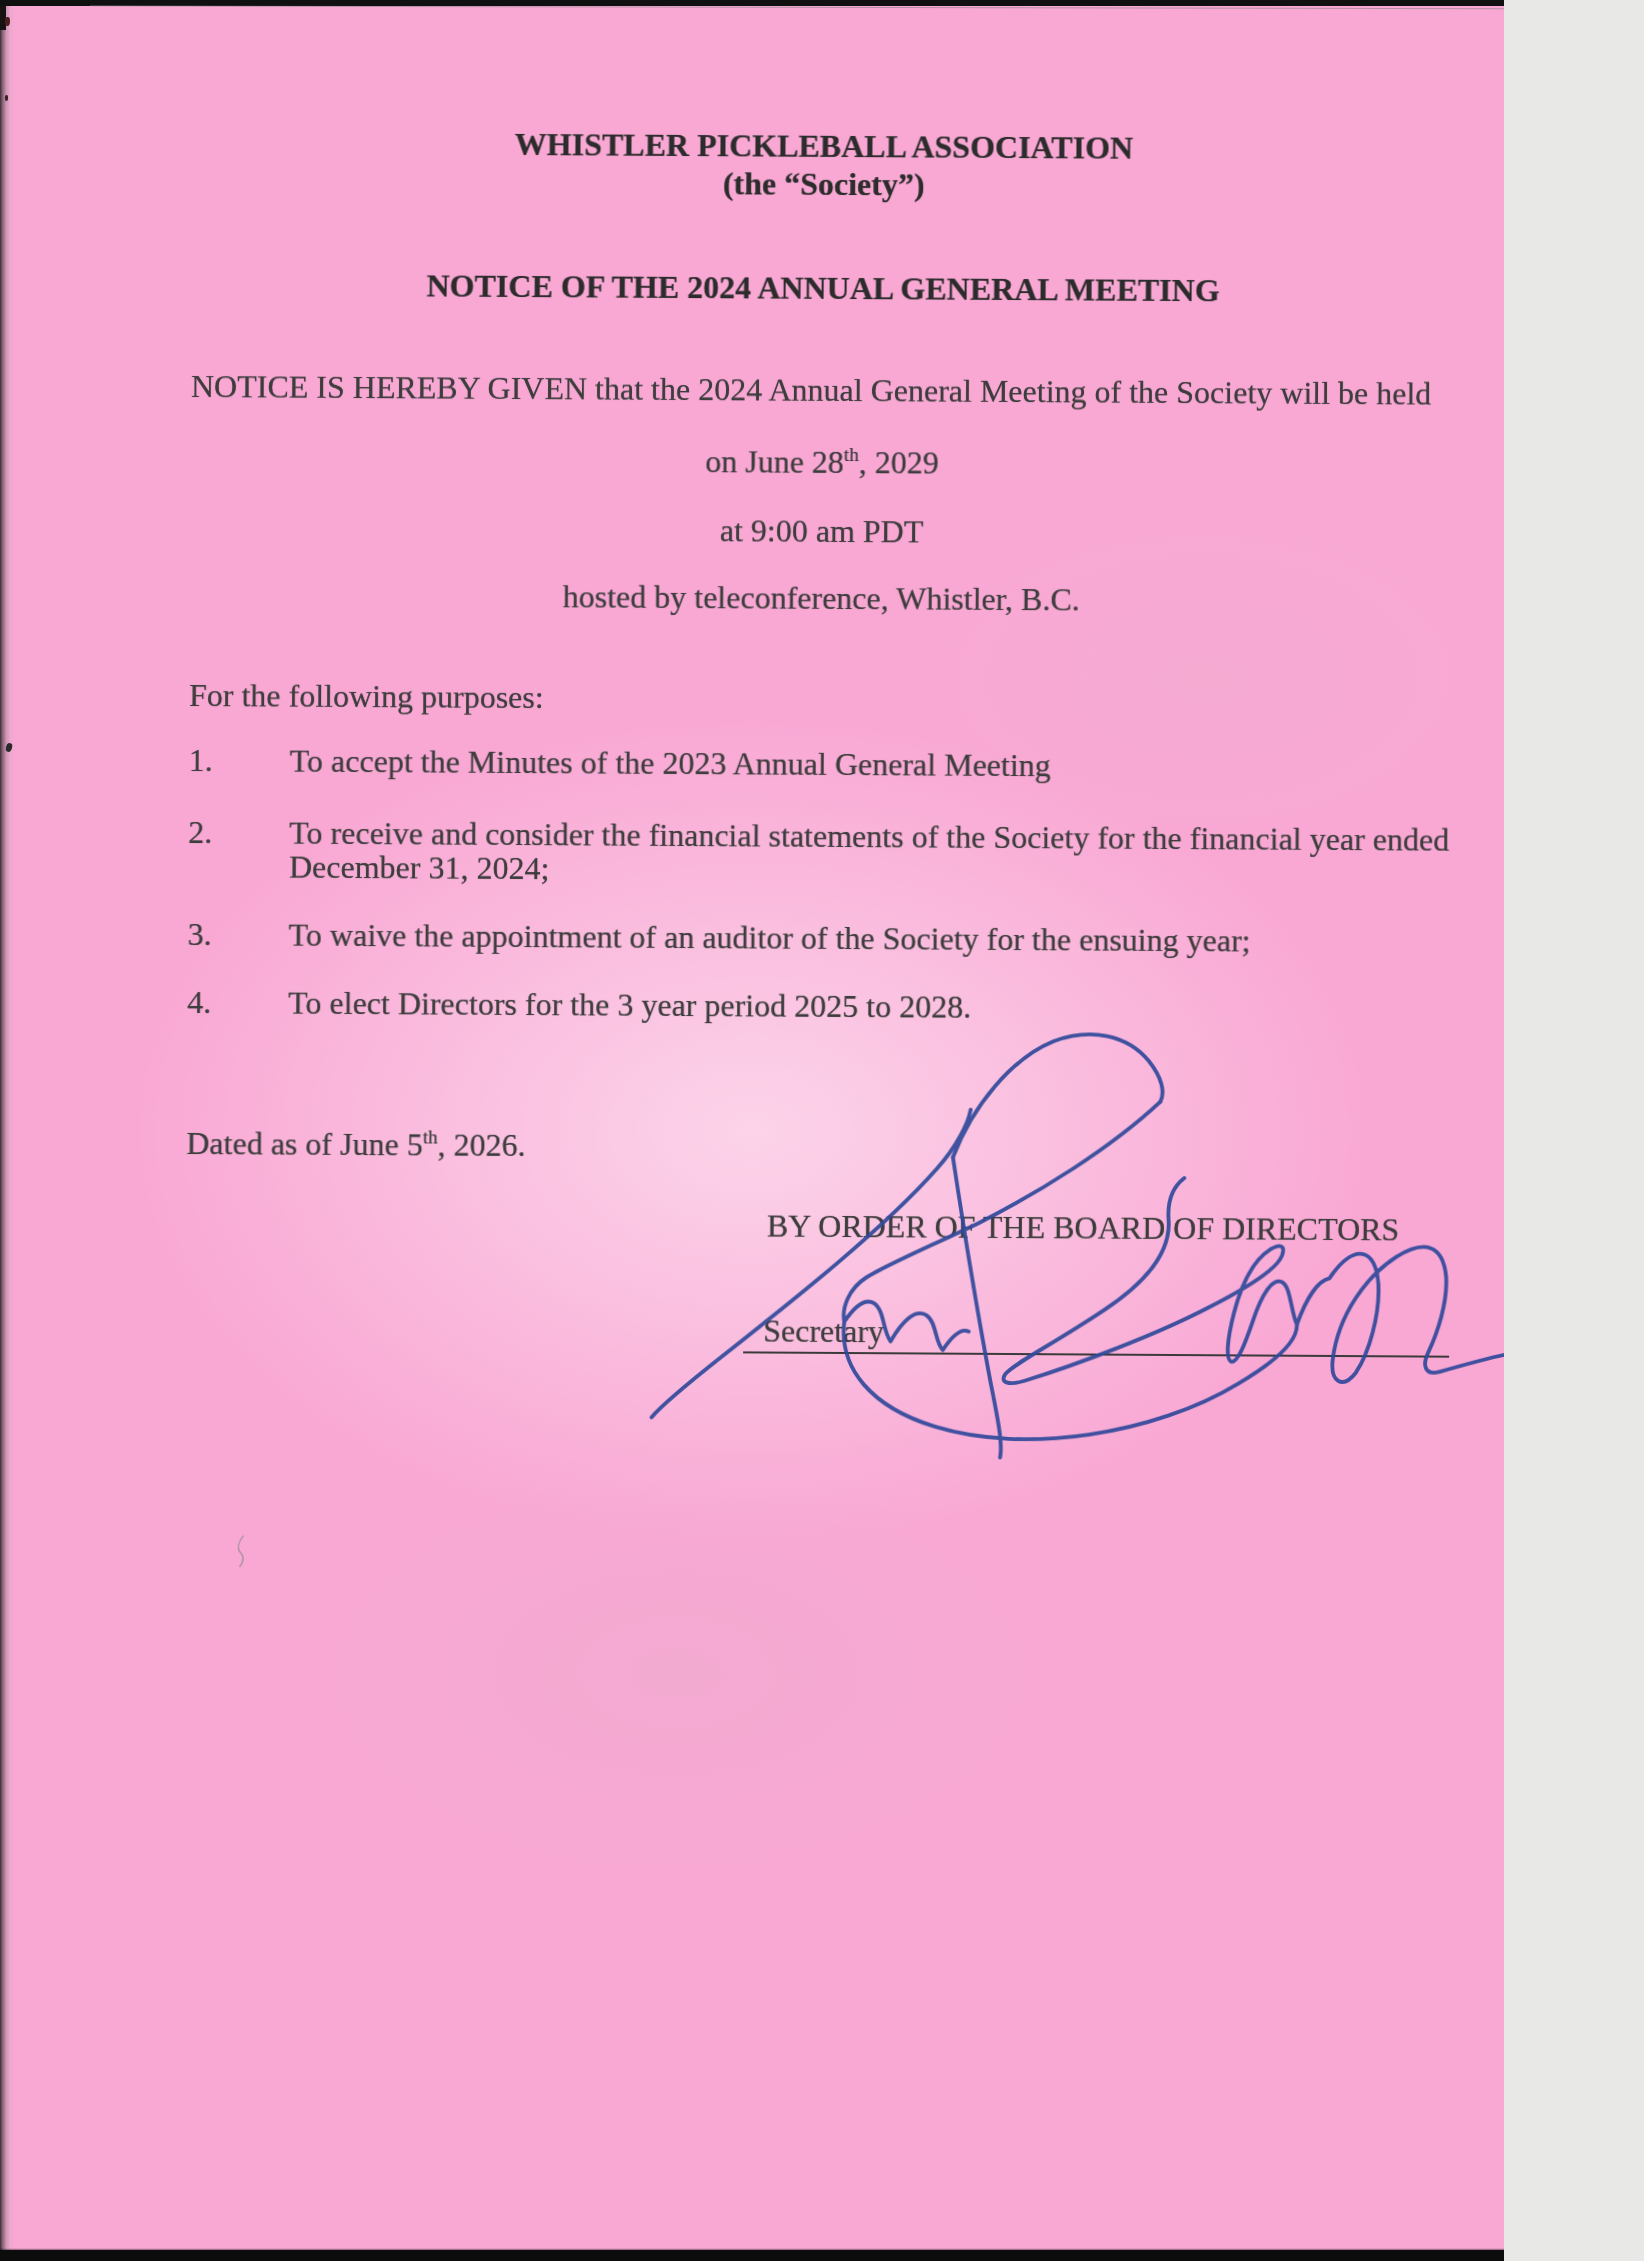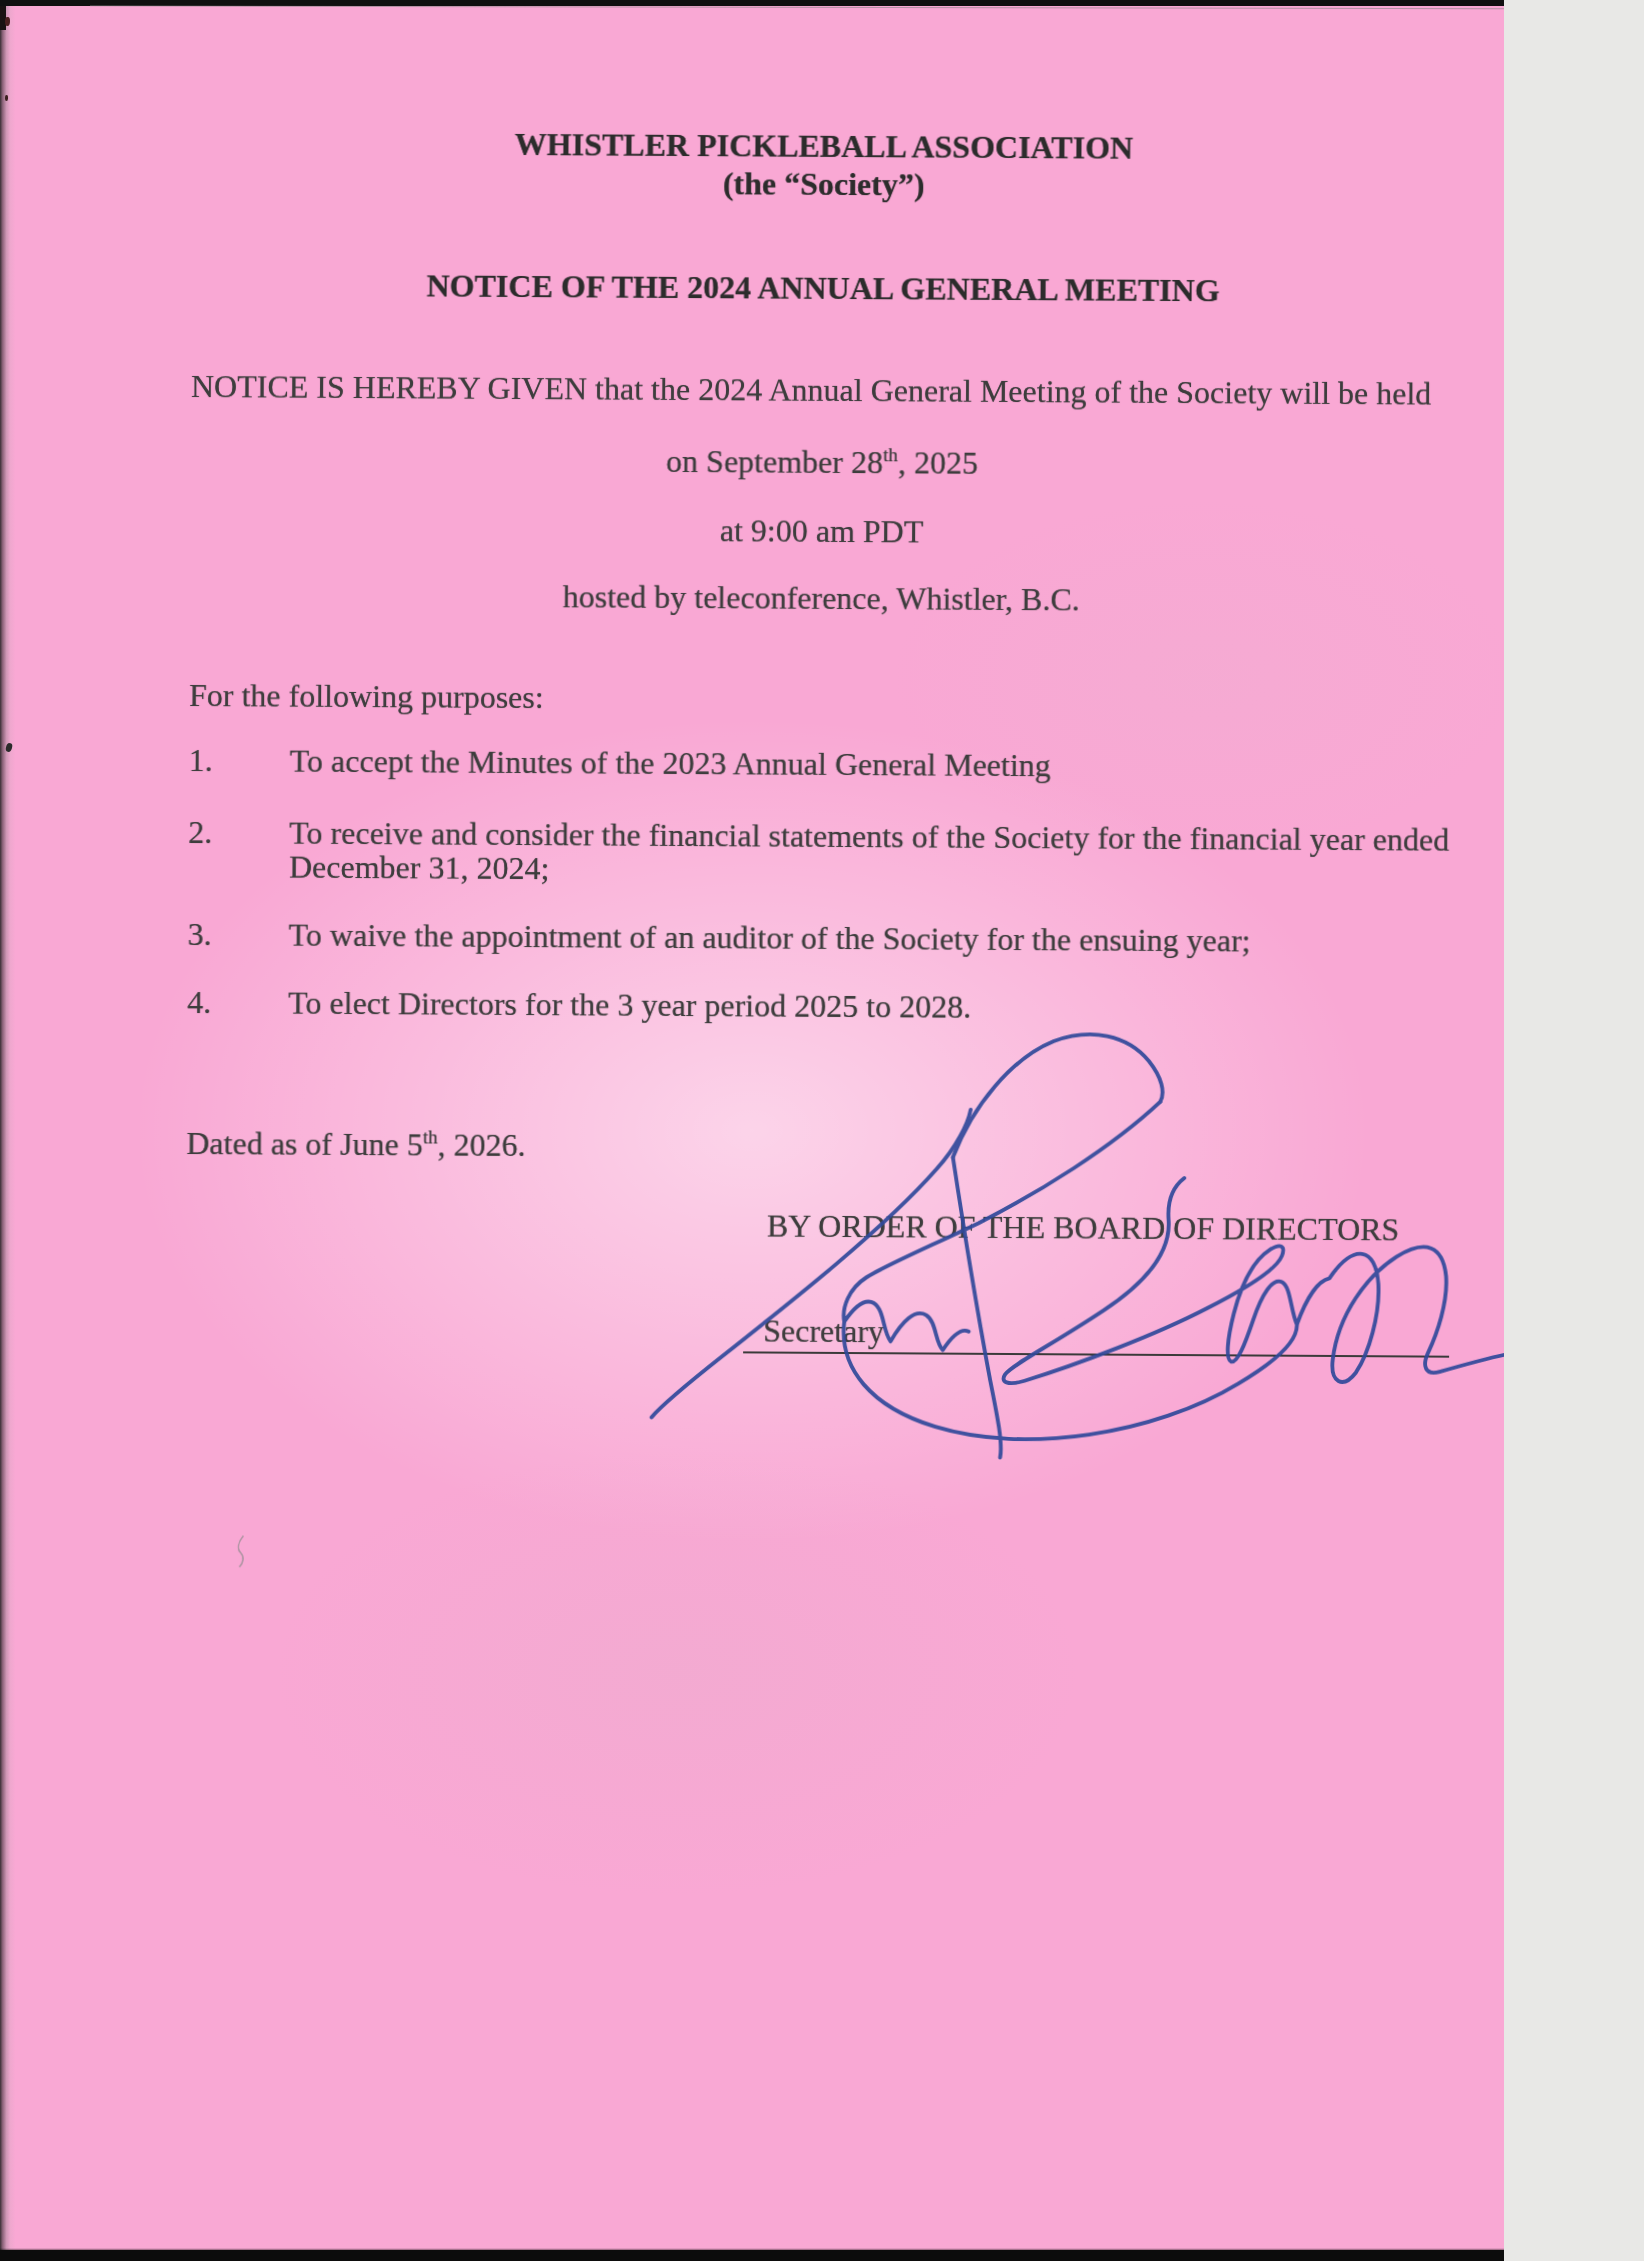--- a/index.html
+++ b/index.html
@@ -64,21 +64,21 @@
   <div class="content">
 
     <div class="line center bold" style="top:124px">WHISTLER PICKLEBALL ASSOCIATION</div>
     <div class="line center bold" style="top:162px">(the “Society”)</div>
 
     <div class="line center bold" style="top:266px">NOTICE OF THE 2024 ANNUAL GENERAL MEETING</div>
 
     <div class="line" style="left:191px;top:368px">NOTICE IS HEREBY GIVEN that the 2024 Annual General Meeting of the Society will be held</div>
 
     <div class="line center" style="top:440px">
-      <span>on September 28</span><span class="sup">th</span><span>, 2025</span>
+      <span>on June 28</span><span class="sup">th</span><span>, 2029</span>
     </div>
 
     <div class="line center" style="top:509px">at 9:00 am PDT</div>
 
     <div class="line center" style="top:576px">hosted by teleconference, Whistler, B.C.</div>
 
     <div class="line" style="left:191px;top:677px">For the following purposes:</div>
 
     <div class="item" style="top:743px">
       <span class="num">1.</span><span class="itext"><span>To accept the Minutes of the 2023 Annual General Meeting</span><br><span></span></span>

